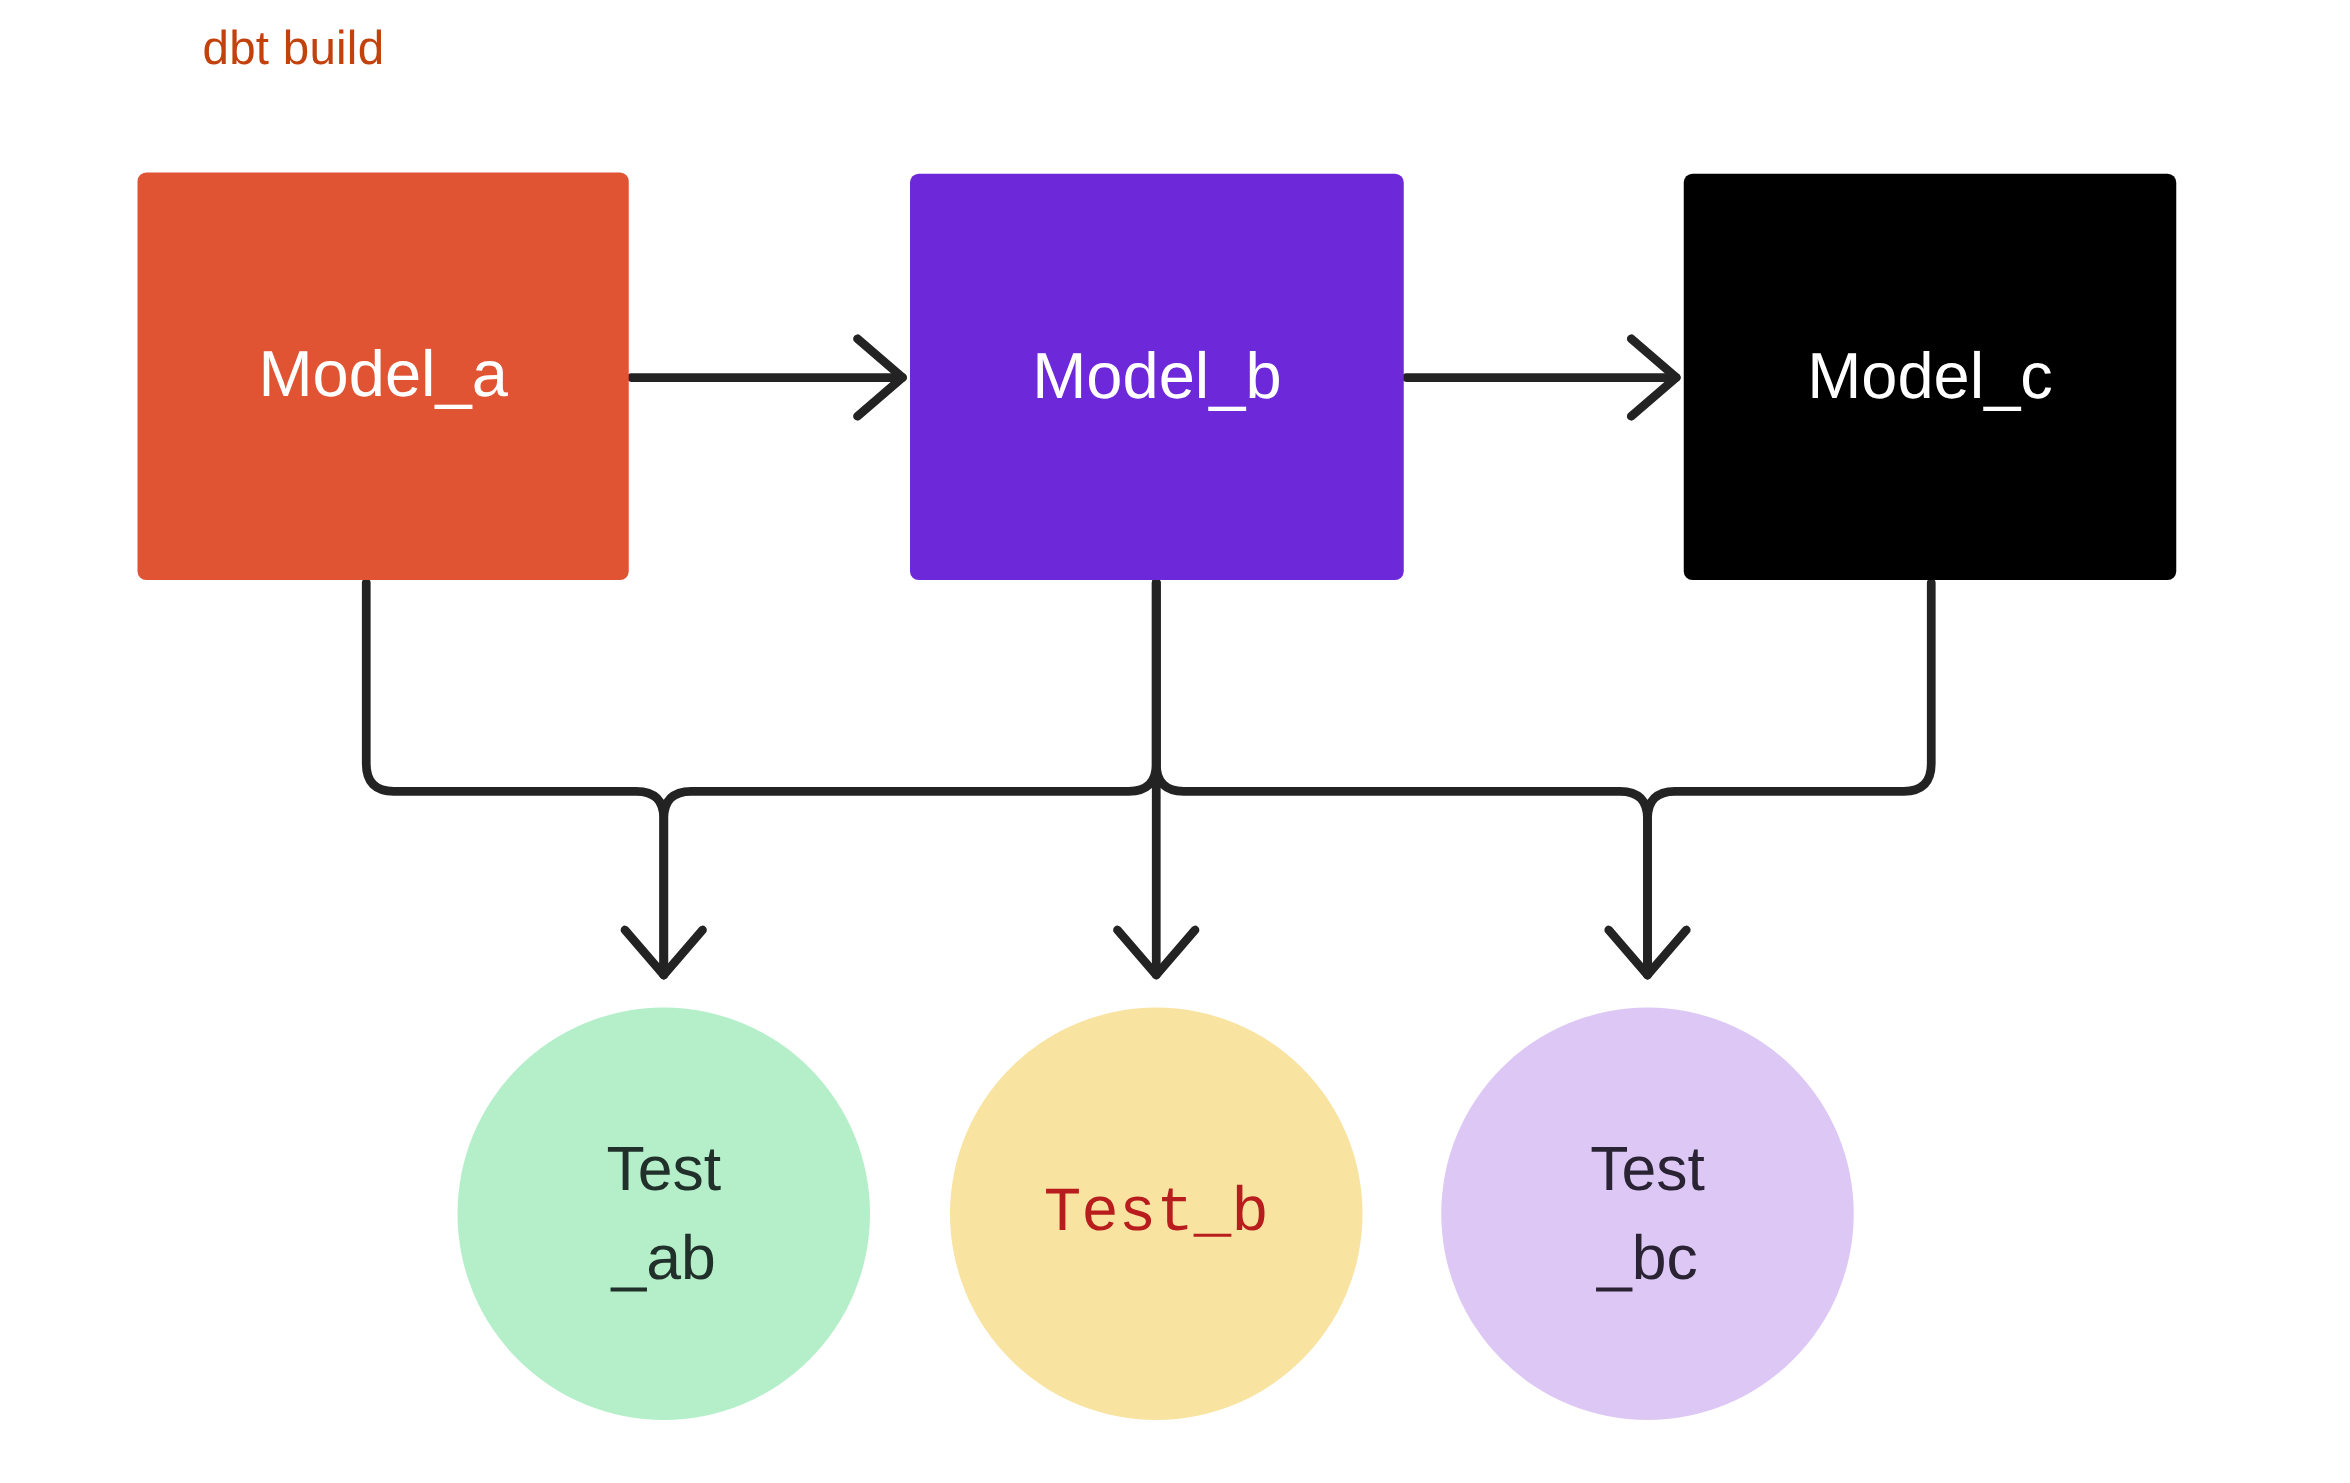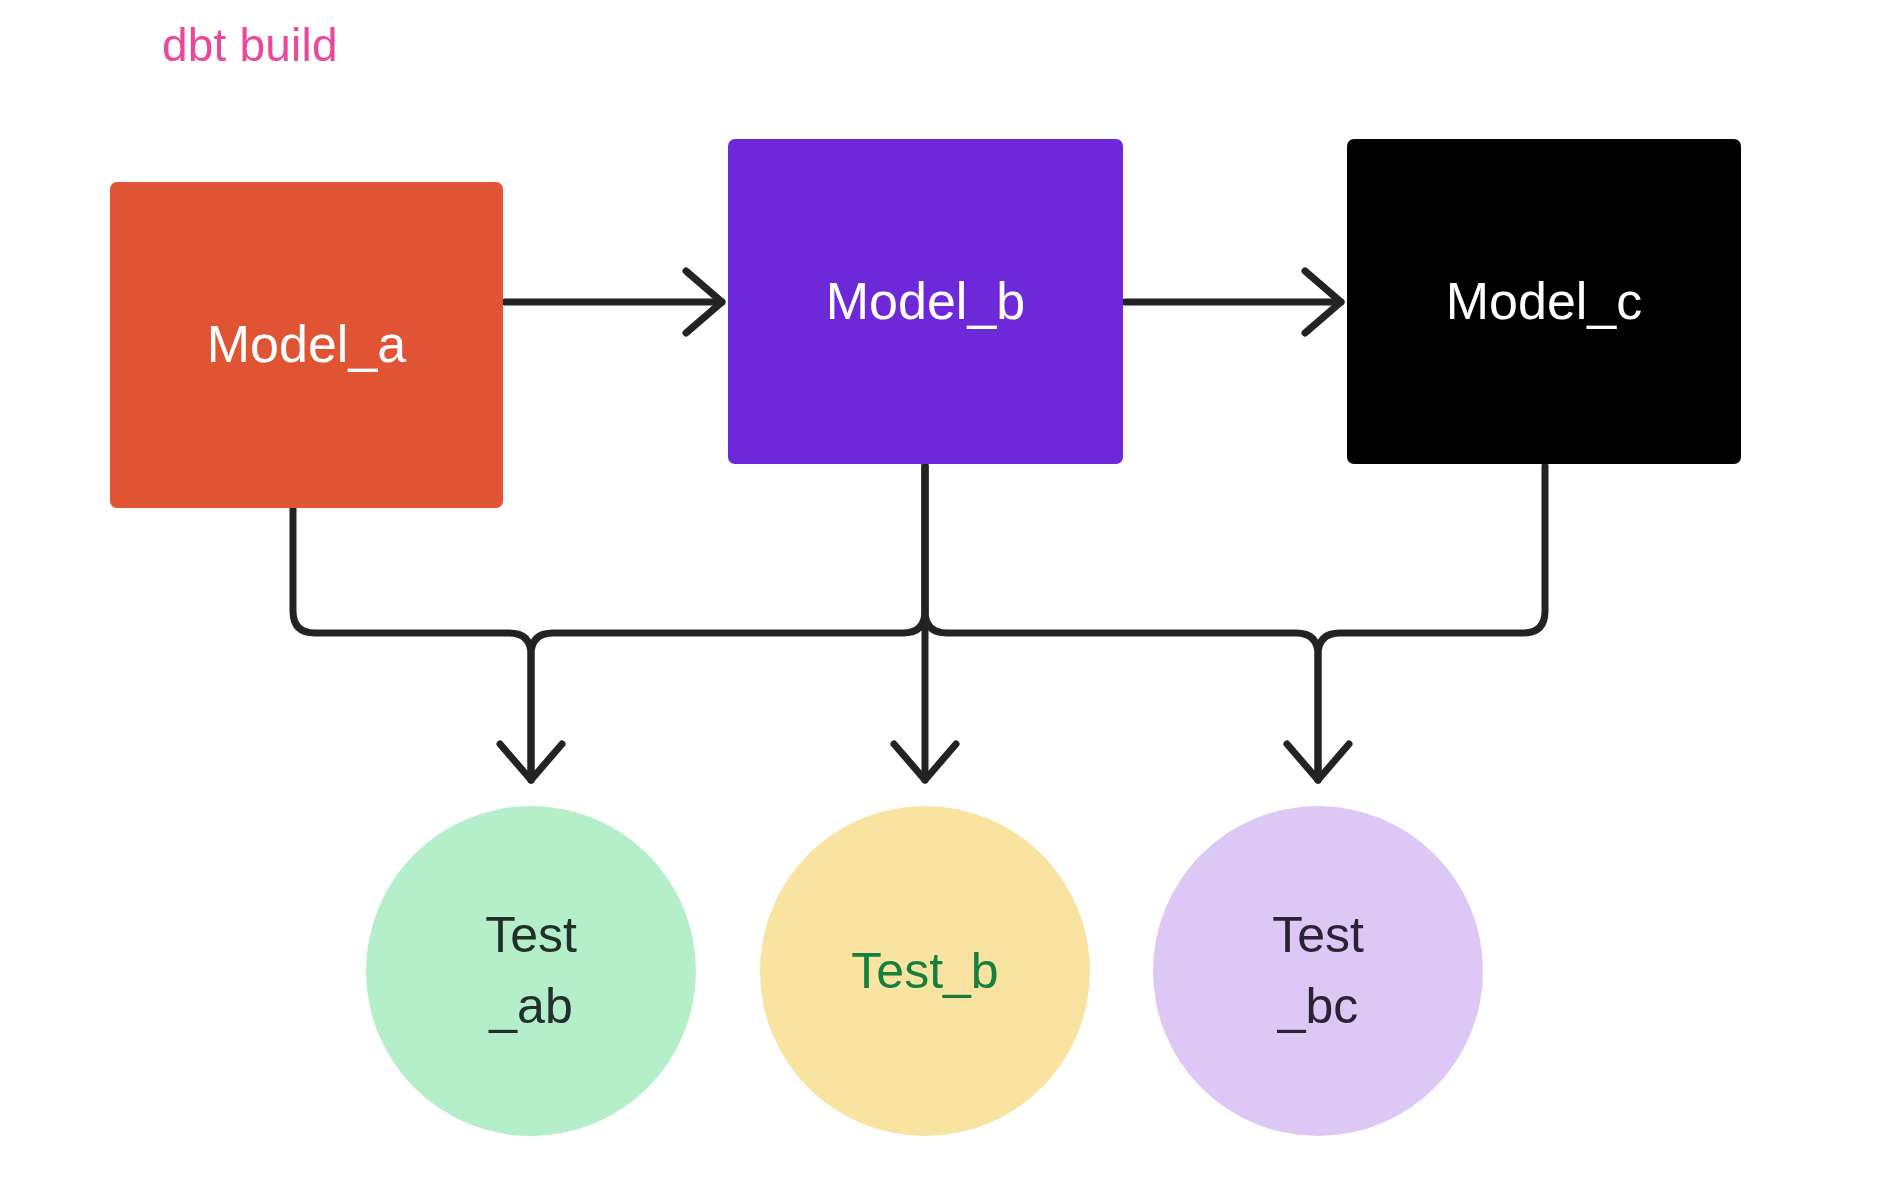--- a/index.html
+++ b/index.html
@@ -23,23 +23,23 @@
     left: 0;
     top: 0;
     width: 1880px;
     height: 1186px;
     pointer-events: none;
   }
   .diagram-title {
     position: absolute;
     left: 162px;
     top: 18px;
-    font-size: 46px;
+    font-size: 38px;
     font-weight: 400;
-    color: #ec4899;
+    color: #c2410c;
     letter-spacing: 0.2px;
     white-space: nowrap;
   }
   .model-node {
     position: absolute;
     display: flex;
     align-items: center;
     justify-content: center;
     border-radius: 7px;
     box-sizing: border-box;
@@ -115,39 +115,39 @@
       <g>
         <path d="M 1545 466 L 1545 611 Q 1545 633 1523 633 L 1340 633 Q 1318 633 1318 655 L 1318 780"></path>
       </g>
 
       <path d="M 500 744 L 531 780 L 562 744"></path>
       <path d="M 894 744 L 925 780 L 956 744"></path>
       <path d="M 1287 744 L 1318 780 L 1349 744"></path>
     </g>
   </svg>
 
-  <div class="model-node" id="node-model-a" style="background:#E05434;margin-top:44px;">
+  <div class="model-node" id="node-model-a" style="background:#E05434;">
     <span class="model-label">Model_a</span>
   </div>
 
   <div class="model-node" id="node-model-b" style="background:#6d28d9;">
     <span class="model-label">Model_b</span>
   </div>
 
   <div class="model-node" id="node-model-c" style="background:#000000;justify-content:center;">
     <span class="model-label">Model_c</span>
   </div>
 
   <div class="test-node" id="node-test-ab" style="background:#B4EFC9;">
     <span class="test-label" style="color:#21302A;">Test
 _ab</span>
   </div>
 
   <div class="test-node" id="node-test-b" style="background:#F8E3A1;">
-    <span class="test-label" style="color:#15803d;">Test_b</span>
+    <span class="test-label" style="color:#b91c1c;font-family:Liberation Mono, monospace;">Test_b</span>
   </div>
 
   <div class="test-node" id="node-test-bc" style="background:#DDC8F5;">
     <span class="test-label" style="color:#2A2333;">Test
 _bc</span>
   </div>
 
 </div>
 
 </body></html>

